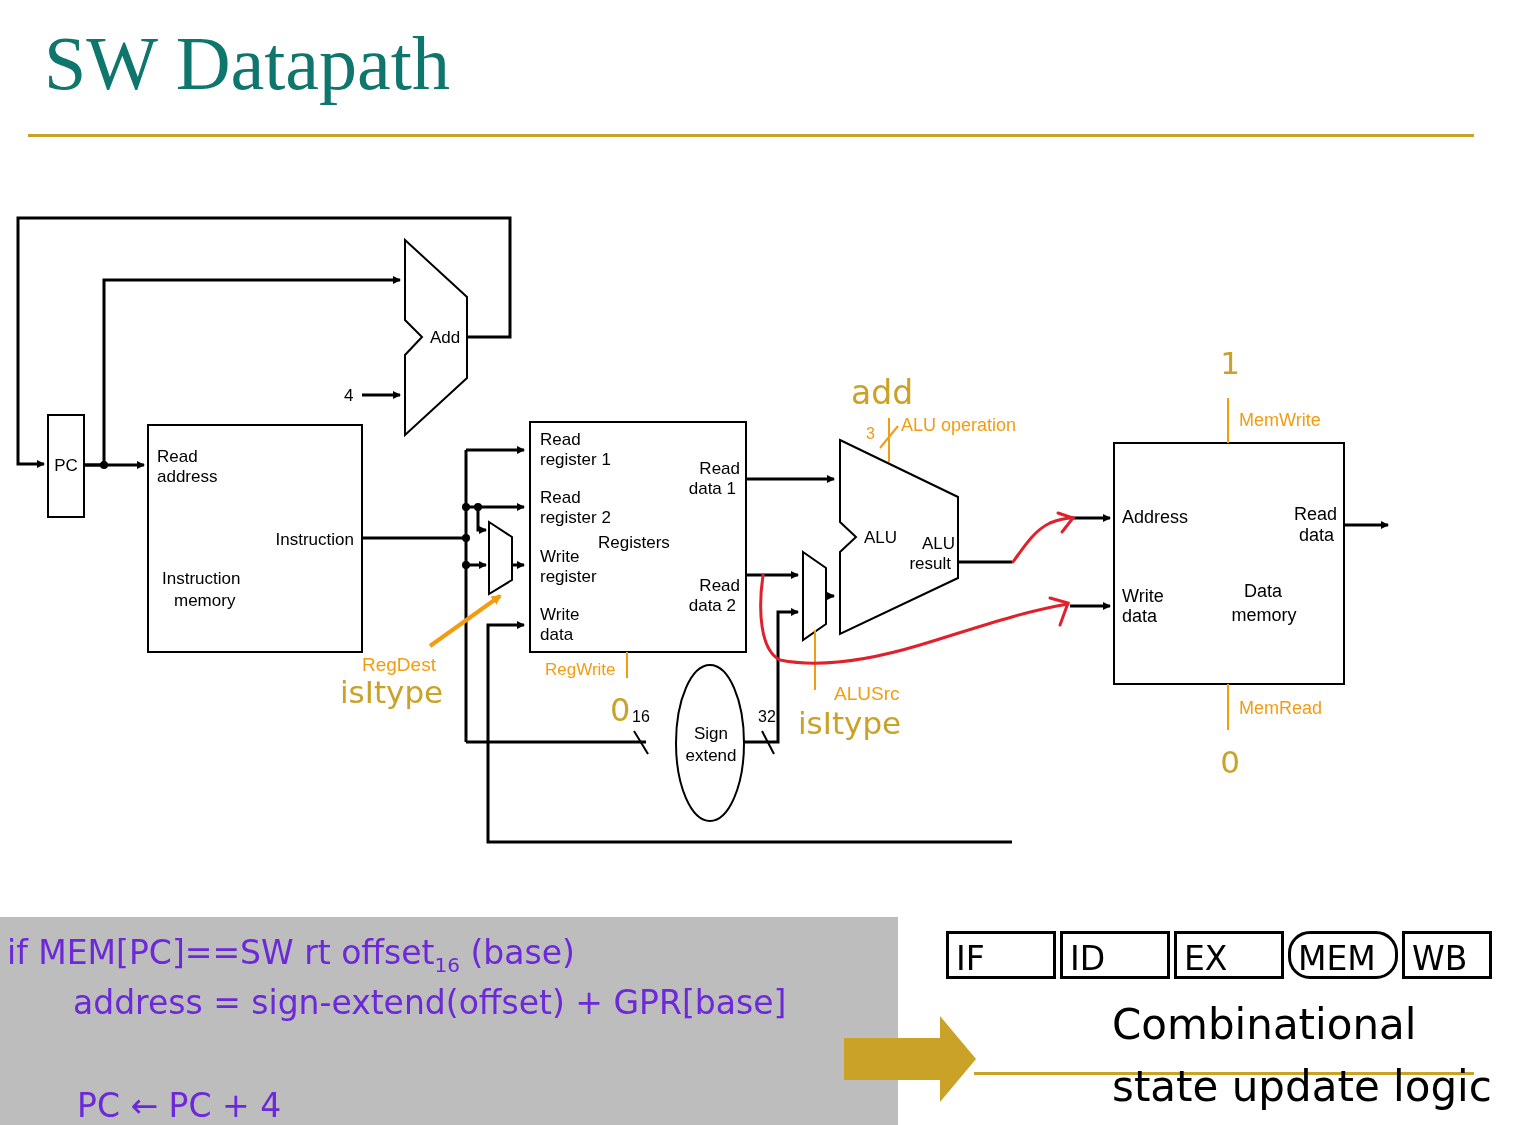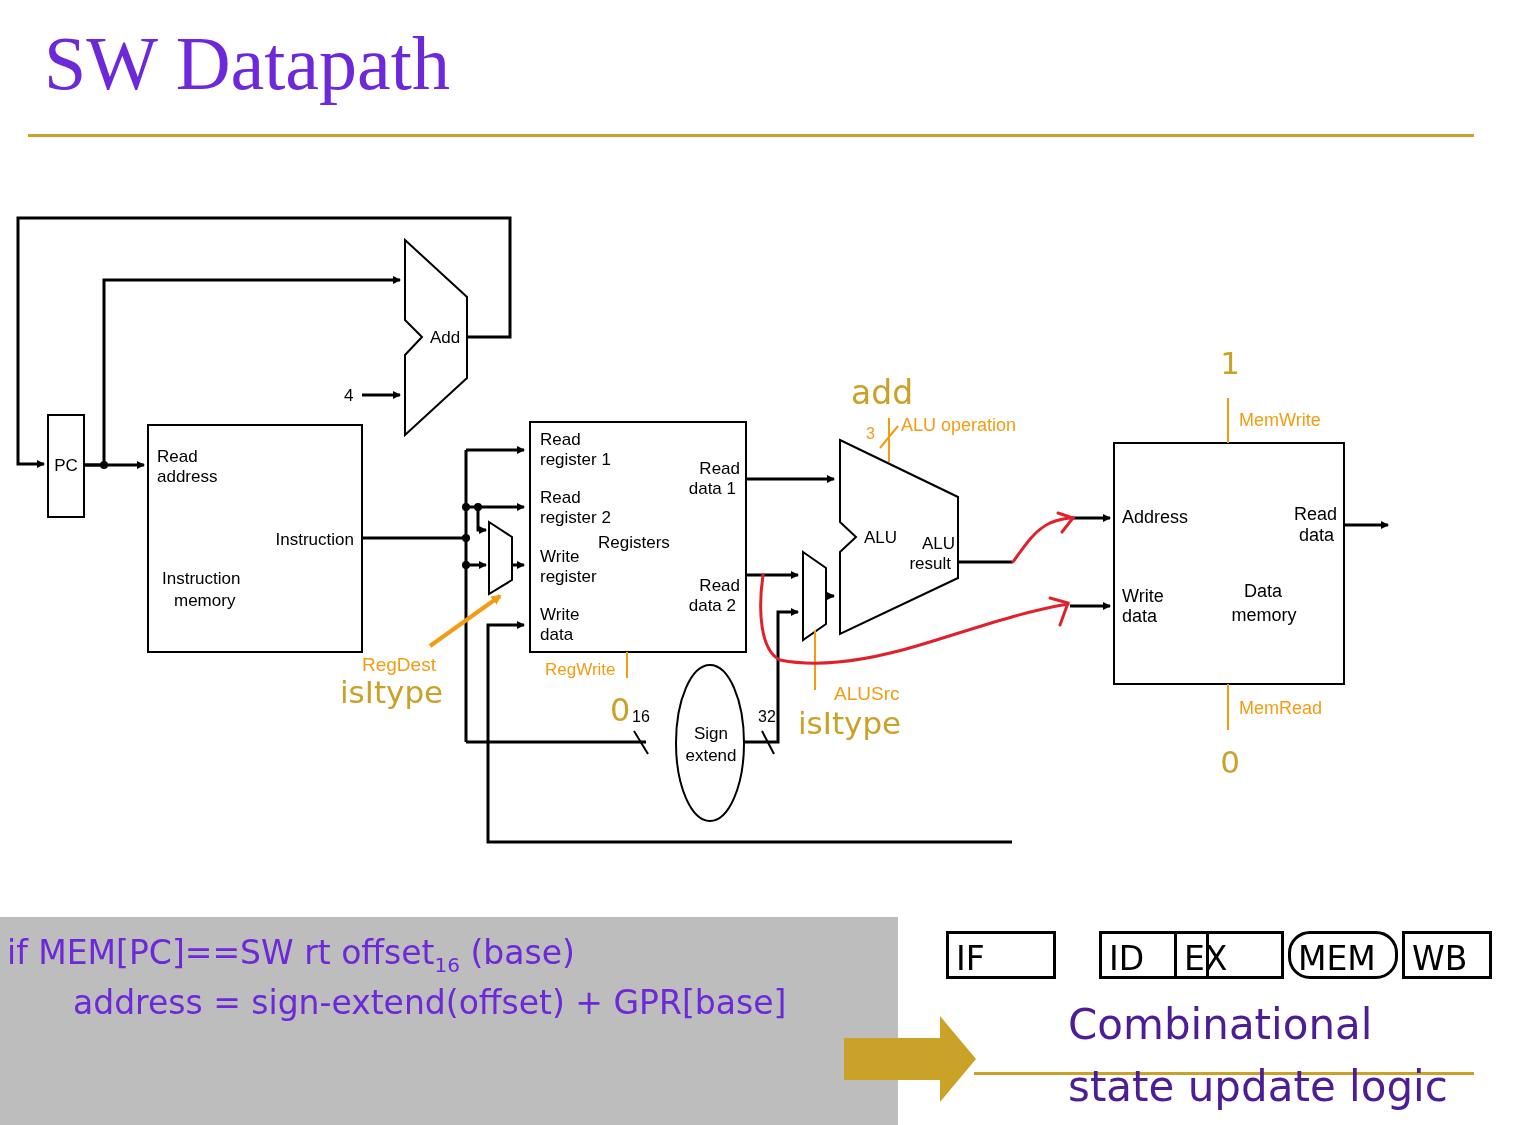--- a/index.html
+++ b/index.html
@@ -1,25 +1,25 @@
 <!DOCTYPE html>
 <html><head>
   <meta charset="utf-8">
   <style>
     html, body { margin: 0; padding: 0; background: #ffffff; }
     body { width: 1522px; height: 1125px; position: relative; overflow: hidden; font-family: "Liberation Sans", sans-serif; }
-    .title { position: absolute; left: 44px; top: 22px; font-family: "Liberation Serif", serif; font-size: 76px; color: #6d28d9; margin: 0; font-weight: normal; line-height: 1.1; }
+    .title { position: absolute; left: 44px; top: 22px; font-family: "Liberation Serif", serif; font-size: 76px; color: #0f766e; margin: 0; font-weight: normal; line-height: 1.1; }
     .rule { position: absolute; left: 28px; top: 134px; width: 1446px; height: 3px; background: #c9a227; }
     svg.diagram { position: absolute; left: 0; top: 0; }
     .code { position: absolute; left: 0; top: 917px; width: 898px; height: 208px; background: #bdbdbd; font-family: "DejaVu Sans", sans-serif; color: #6d28d9; font-size: 33px; }
     .code .line { position: absolute; white-space: nowrap; }
     .code sub { font-size: 20px; }
     .stages { position: absolute; left: 946px; top: 931px; height: 54px; }
     .stage { position: absolute; top: 0; height: 48px; border: 3px solid #000; font-family: "DejaVu Sans", sans-serif; font-size: 33px; line-height: 50px; padding-left: 7px; box-sizing: border-box; }
-    .combo { position: absolute; left: 1068px; font-family: "DejaVu Sans", sans-serif; font-size: 42px; color: #4c1d95; white-space: nowrap; }
+    .combo { position: absolute; left: 1112px; font-family: "DejaVu Sans", sans-serif; font-size: 42px; color: #000000; white-space: nowrap; }
   </style>
 </head>
 <body>
 
 <h1 class="title">SW Datapath</h1>
 <div class="rule"></div>
 
 <svg class="diagram" width="1522" height="1125" viewBox="0 0 1522 1125">
   <defs>
     <marker id="arr" markerWidth="8" markerHeight="8" refX="7" refY="4" orient="auto" markerUnits="userSpaceOnUse">
@@ -174,29 +174,30 @@
     <path d="M1013,562 C1025,545 1035,530 1050,523 C1060,519 1068,518 1073,518"></path>
     <path d="M1058,513 L1073,518 L1062,532"></path>
     <path d="M763,575 C758,610 760,650 780,660 C820,668 870,660 920,645 C970,630 1020,612 1068,604"></path>
     <path d="M1050,598 L1068,603 L1060,625"></path>
   </g>
 </svg>
 
 <div class="code">
   <div class="line" style="left:7px; top:16px;"><span>if MEM[PC]==SW rt offset</span><sub>16</sub><span> (base)</span></div>
   <div class="line" style="left:73px; top:66px;">address = sign-extend(offset) + GPR[base]</div>
+  <div class="line" style="left:77px; top:169px;">PC ← PC + 4</div>
 </div>
 
 <svg style="position:absolute; left:844px; top:1016px;" width="135" height="86">
   <path d="M0,22 L96,22 L96,0 L132,43 L96,86 L96,64 L0,64 Z" fill="#c9a227"></path>
 </svg>
 <div style="position:absolute; left:974px; top:1072px; width:500px; height:3px; background:#c9a227;"></div>
 
 <div class="stages">
   <div class="stage" style="left:0; width:110px;">IF</div>
-  <div class="stage" style="left:114px; width:110px;margin-left:39px;">ID</div>
+  <div class="stage" style="left:114px; width:110px;">ID</div>
   <div class="stage" style="left:228px; width:110px;">EX</div>
   <div class="stage" style="left:342px; width:110px;border-radius:22px;">MEM</div>
   <div class="stage" style="left:456px; width:90px;">WB</div>
 </div>
 
 <div class="combo" style="top:1000px;">Combinational</div>
 <div class="combo" style="top:1062px;">state update logic</div>
 
 </body></html>

